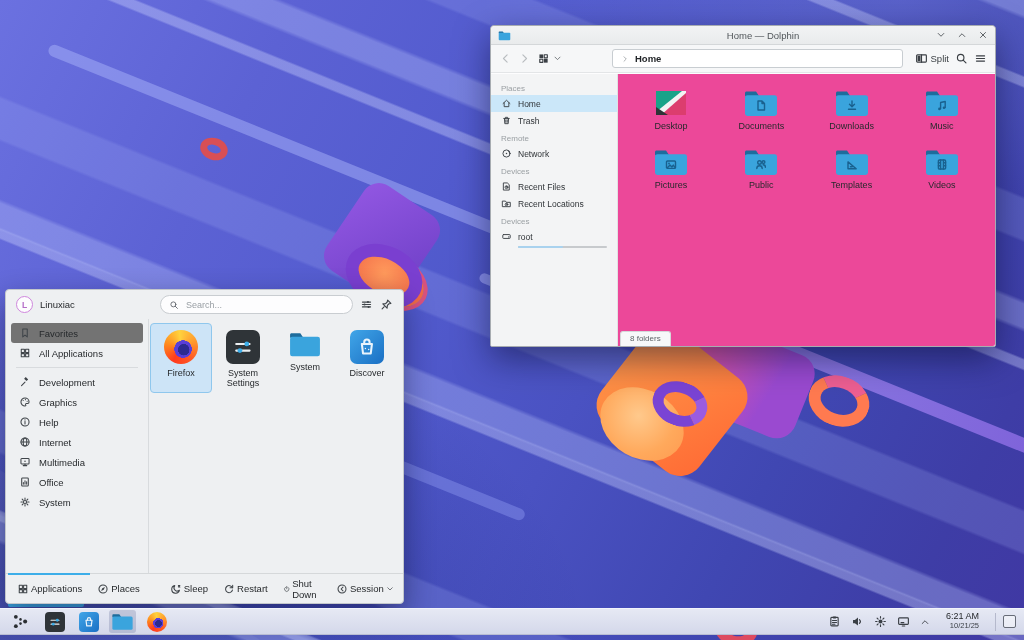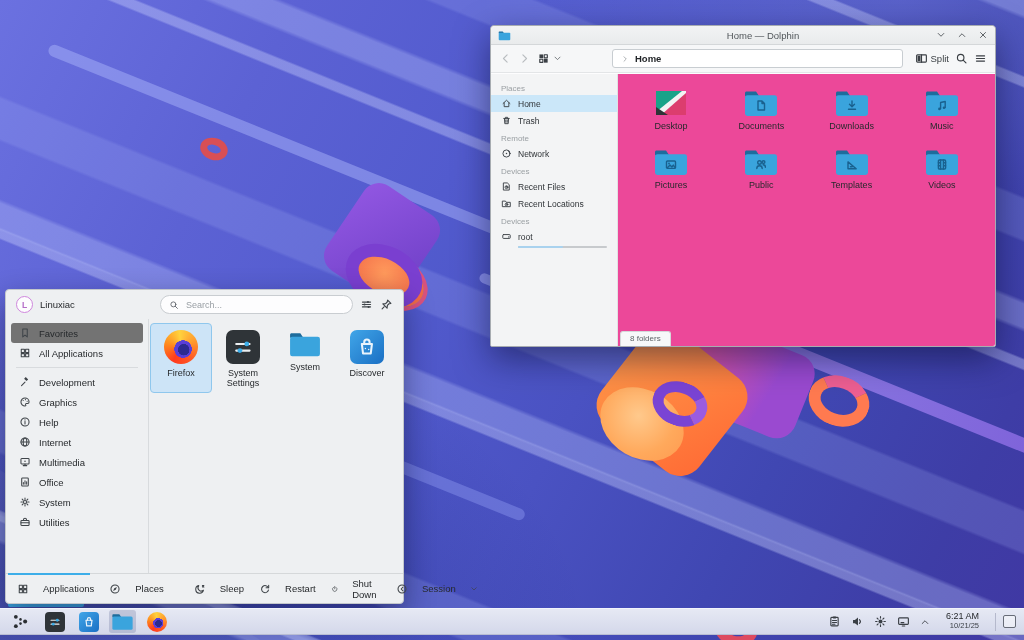--- a/index.html
+++ b/index.html
@@ -114,21 +114,21 @@
   .ffx{border-radius:50%;background:
       radial-gradient(circle at 58% 58%, #2c2a90 0 20%, transparent 21%),
       radial-gradient(circle at 56% 56%, #5a3fd8 0 32%, transparent 33%),
       conic-gradient(from 210deg,#ff3b1f,#ff8a1e,#ffd23e,#ff9a2e,#ff5a24,#ff3b1f);}
   .tile-dark{border-radius:7px;background:#2f3438;display:flex;align-items:center;justify-content:center;}
   .tile-disc{border-radius:7px;background:linear-gradient(135deg,#41a6e8,#1a6fc4);display:flex;align-items:center;justify-content:center;color:#eaf4fc;}
   .tile-dark svg,.tile-disc svg{width:70%;height:70%;}
   .lfooter{position:absolute;bottom:0;left:0;right:0;height:30px;border-top:1px solid #d5d8da;
       display:flex;align-items:center;gap:15px;padding:0 11px;}
   .findicator{position:absolute;top:-1px;left:2px;width:82px;height:2px;background:#3daee9;}
-  .fitm{display:flex;align-items:center;gap:14px;color:#26292c;}
+  .fitm{display:flex;align-items:center;gap:2px;color:#26292c;}
   .fitm svg{width:12px;height:12px;color:#3f4449;}
   .fitm .caret{width:8px;height:8px;}
   .fspacer{flex:1;}
 
   
   .stripind{position:absolute;left:8px;top:601px;width:76px;height:6px;background:#3daee9;border-radius:2px;z-index:5;}
   .panel{position:absolute;left:0;right:0;top:608px;height:27px;z-index:7;
       background:linear-gradient(#e6e9f4,#d4d8ea);border-top:1px solid #f2f4fb;border-bottom:1px solid #b9bdd2;
       display:flex;align-items:center;gap:7px;padding:0 7px;}
   .task{width:27px;height:23px;display:flex;align-items:center;justify-content:center;border-radius:3px;flex:none;}
@@ -618,26 +618,20 @@
           <svg class="ic">
               <use href="#i-docchart"></use>
             </svg>
           <span>Office</span>
         </div>
         <div class="citem">
           <svg class="ic">
               <use href="#i-gear"></use>
             </svg>
           <span>System</span>
-        </div>
-        <div class="citem">
-          <svg class="ic">
-              <use href="#i-toolbox"></use>
-            </svg>
-          <span>Utilities</span>
         </div>
       </aside>
 
       <div class="lgrid">
         <div class="app selected">
           <span class="aicon ffx"></span>
           <span class="app-label">Firefox</span>
         </div>
         <div class="app">
           <span class="aicon tile-dark">

